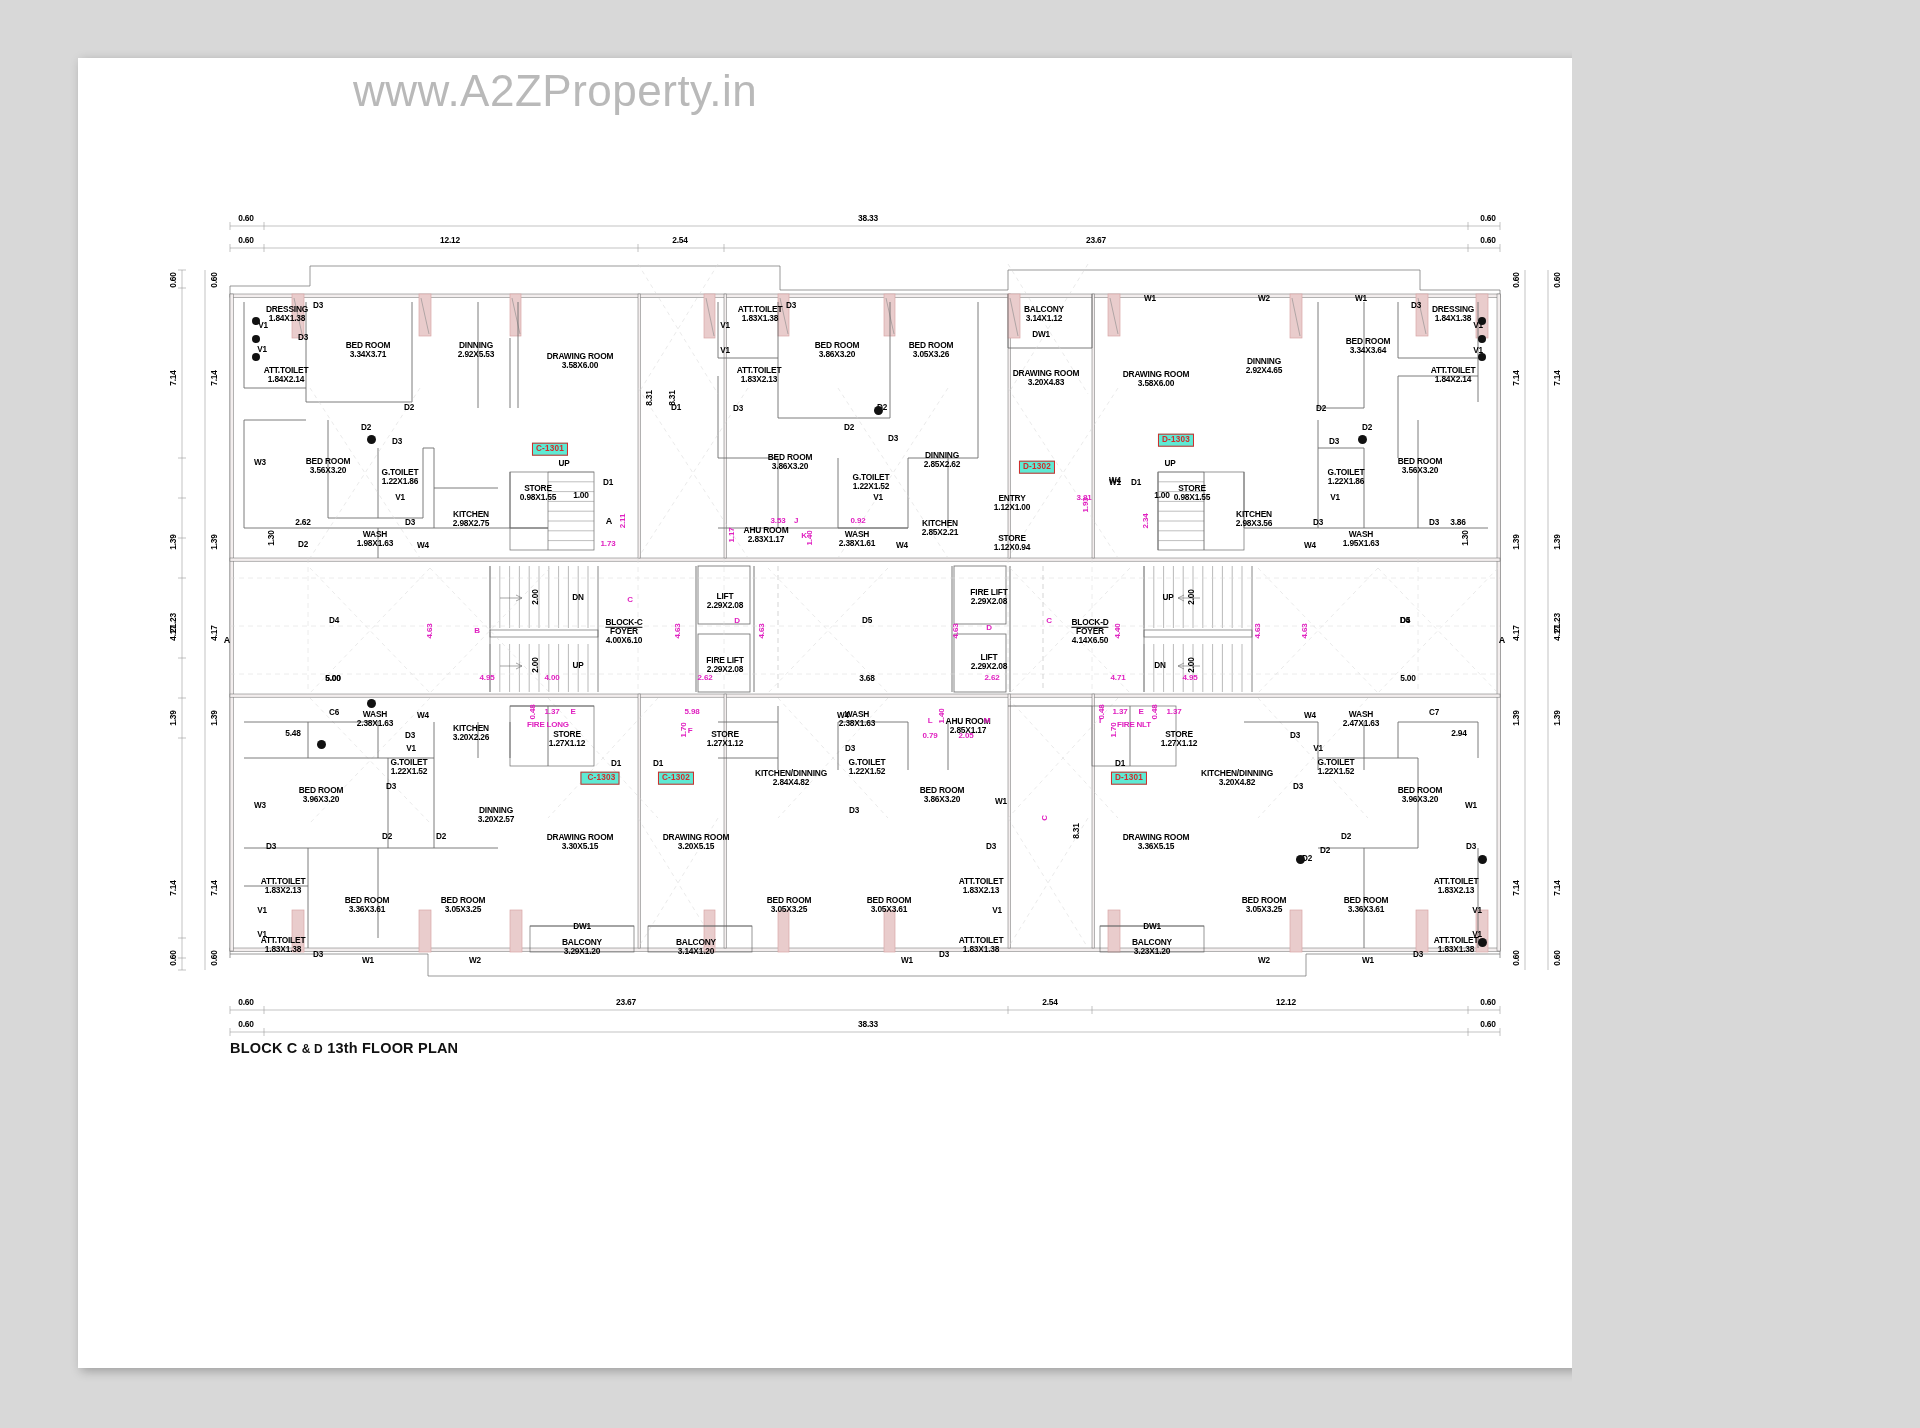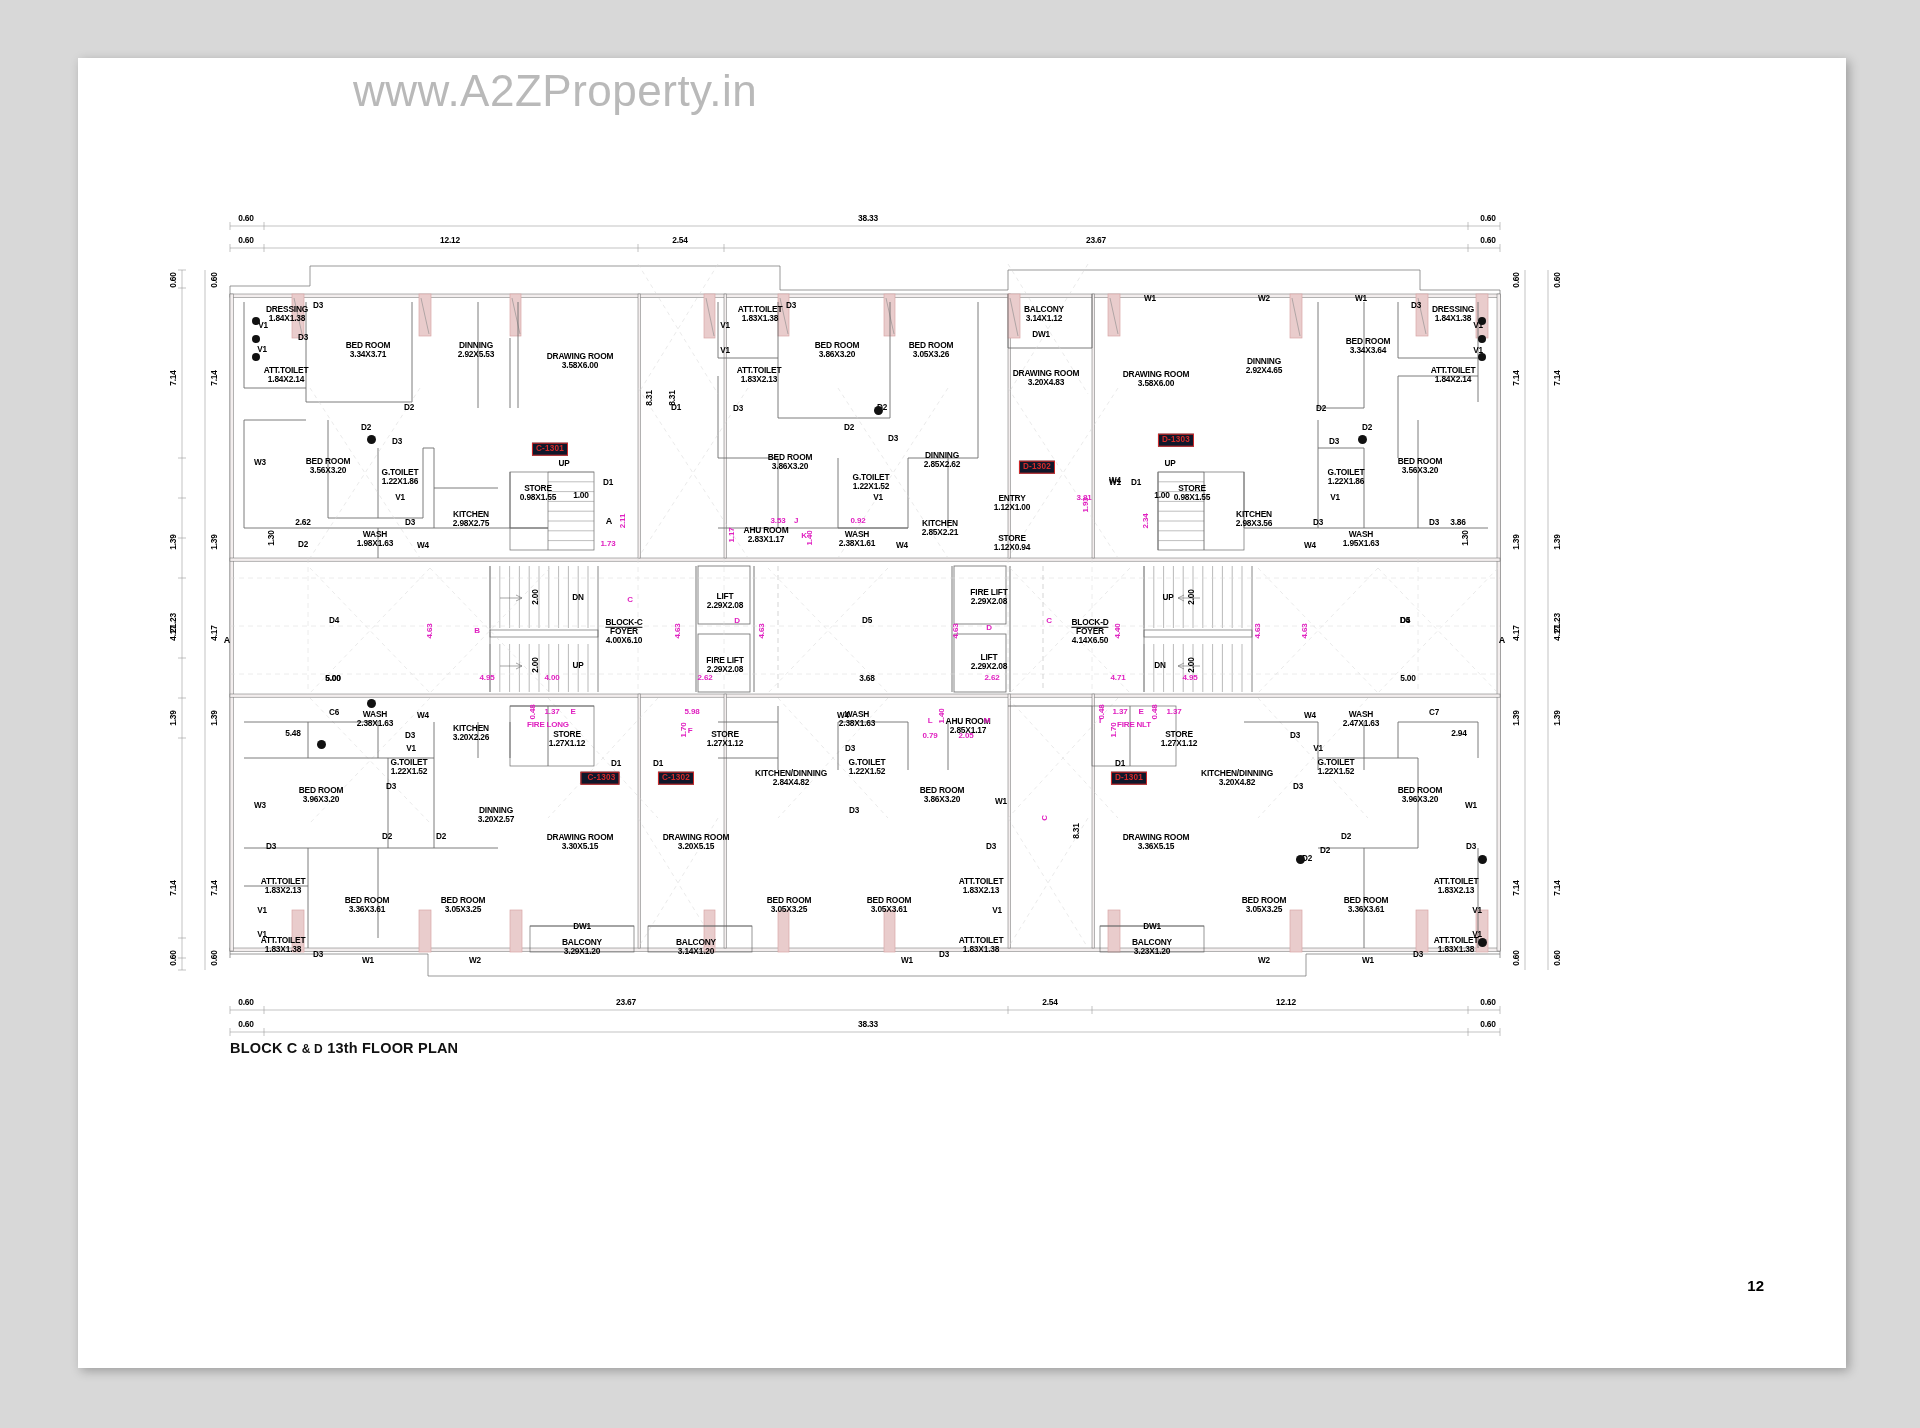--- a/index.html
+++ b/index.html
@@ -1,18 +1,18 @@
 <!DOCTYPE html>
 <html><head>
 <meta charset="utf-8">
 <style>
   html,body{margin:0;padding:0;background:#d8d8d8;}
   body{font-family:"Liberation Sans",sans-serif;}
   #page{
-    position:relative;width:1920px;height:1428px;background:#d8d8d8;overflow:hidden;
+    position:relative;width:1572px;height:1428px;background:#d8d8d8;overflow:hidden;
   }
   #sheet{
     position:absolute;left:78px;top:58px;width:1768px;height:1310px;
     background:#ffffff;box-shadow:3px 3px 10px rgba(0,0,0,.28);
   }
   
   #wm-top{
     position:absolute;left:275px;top:8px;font-size:44px;letter-spacing:.5px;
     color:#b9b9b9;font-weight:400;white-space:nowrap;
   }
@@ -34,21 +34,21 @@
   .lbl{
     position:absolute;font-family:"Liberation Sans",sans-serif;color:#000;
     font-weight:bold;white-space:nowrap;line-height:1.05;text-align:center;
     letter-spacing:-.2px;
   }
   .lbl.room{font-size:8.4px;}
   .lbl.tag{font-size:8.2px;}
   .lbl.dim{font-size:8.4px;font-weight:bold;}
   .lbl.dimv{font-size:8.4px;font-weight:bold;transform-origin:center;}
   .lbl.unit{
-    font-size:8.2px;color:#d42a2a;border:1px solid #d42a2a;background:#0f172a;
+    font-size:8.2px;color:#d42a2a;border:1px solid #d42a2a;background:#5eead4;
     padding:1px 3px;font-weight:bold;letter-spacing:.2px;
   }
   .lbl.mag{font-size:8px;color:#e020c0;font-weight:bold;}
   .lbl.axis{font-size:9px;font-weight:bold;}
   #title{
     position:absolute;left:152px;top:982px;font-size:14.5px;font-weight:bold;
     color:#111;letter-spacing:.2px;white-space:nowrap;
   }
   #title .small{font-size:12px;font-weight:bold;}
   .dot{position:absolute;border-radius:50%;background:#111;}

